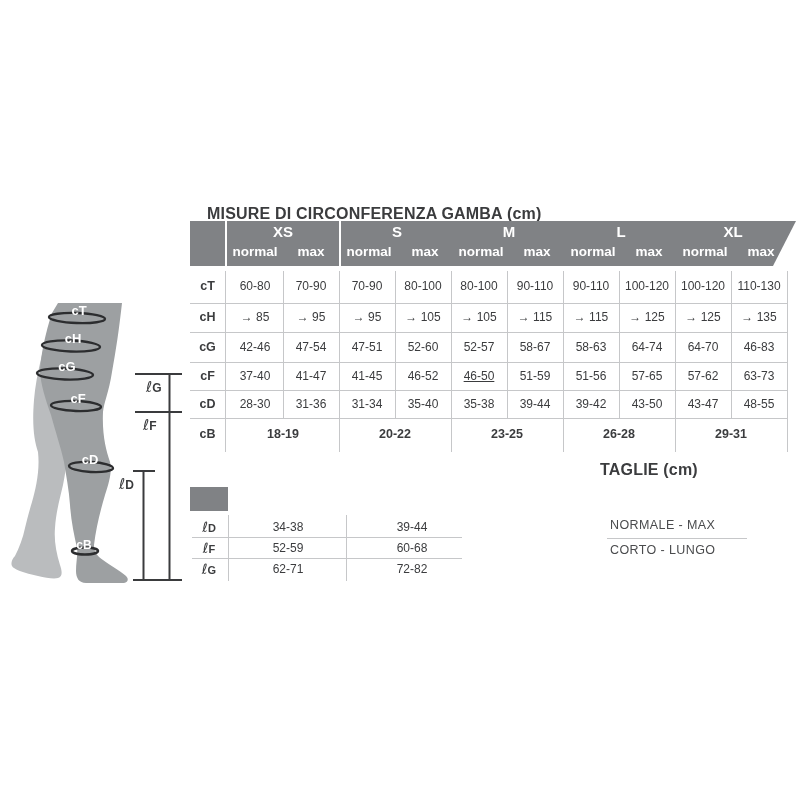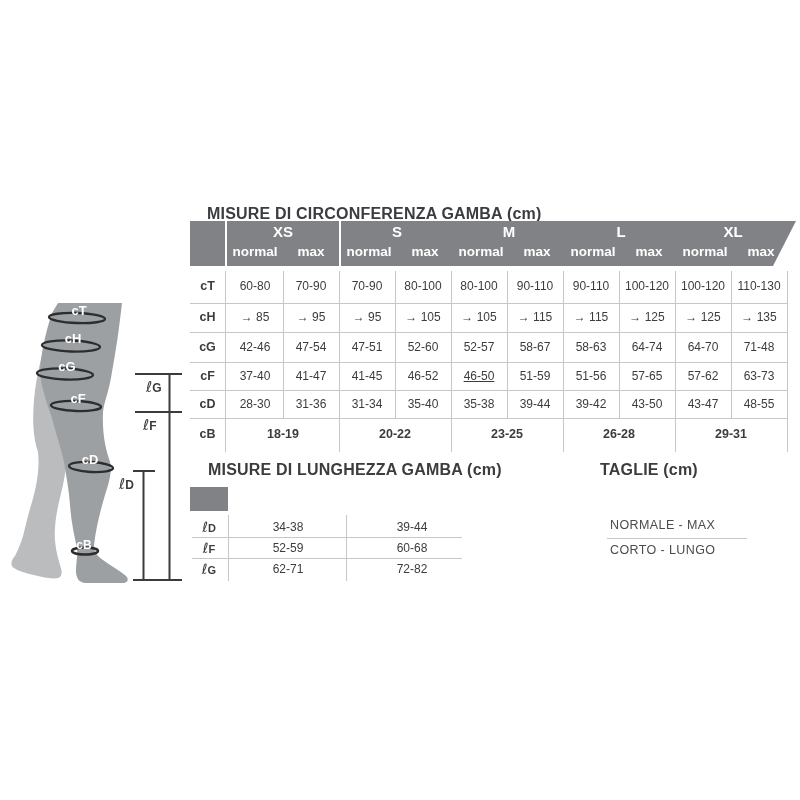--- a/index.html
+++ b/index.html
@@ -215,21 +215,21 @@
 
   <div class="cell" style="left:37px;top:118px;">42-46</div>
   <div class="cell" style="left:93px;top:118px;">47-54</div>
   <div class="cell" style="left:149px;top:118px;">47-51</div>
   <div class="cell" style="left:205px;top:118px;">52-60</div>
   <div class="cell" style="left:261px;top:118px;">52-57</div>
   <div class="cell" style="left:317px;top:118px;">58-67</div>
   <div class="cell" style="left:373px;top:118px;">58-63</div>
   <div class="cell" style="left:429px;top:118px;">64-74</div>
   <div class="cell" style="left:485px;top:118px;">64-70</div>
-  <div class="cell" style="left:541px;top:118px;">71-48</div>
+  <div class="cell" style="left:541px;top:118px;">46-83</div>
 
   <div class="cell" style="left:37px;top:147px;">37-40</div>
   <div class="cell" style="left:93px;top:147px;">41-47</div>
   <div class="cell" style="left:149px;top:147px;">41-45</div>
   <div class="cell" style="left:205px;top:147px;">46-52</div>
   <div class="cell" style="left:261px;top:147px;text-decoration:underline;">46-50</div>
   <div class="cell" style="left:317px;top:147px;">51-59</div>
   <div class="cell" style="left:373px;top:147px;">51-56</div>
   <div class="cell" style="left:429px;top:147px;">57-65</div>
   <div class="cell" style="left:485px;top:147px;">57-62</div>
@@ -247,21 +247,20 @@
   <div class="cell" style="left:541px;top:175px;">48-55</div>
 
   <div class="spancell" style="left:37px;top:205px;">18-19</div>
   <div class="spancell" style="left:149px;top:205px;">20-22</div>
   <div class="spancell" style="left:261px;top:205px;">23-25</div>
   <div class="spancell" style="left:373px;top:205px;">26-28</div>
   <div class="spancell" style="left:485px;top:205px;">29-31</div>
 </div>
 
 <div class="len-table">
-  <div class="title" style="left:18px;top:6px;">MISURE DI LUNGHEZZA GAMBA (cm)</div>
   <div class="len-band-label"></div>
 
   <div class="hline" style="left:2px;top:82px;width:270px;"></div>
   <div class="hline" style="left:2px;top:103px;width:270px;"></div>
   <div class="vline" style="left:38px;top:60px;height:66px;"></div>
   <div class="vline" style="left:156px;top:60px;height:66px;"></div>
 
   <div class="len-cell" style="left:0;top:64px;width:38px;"><span class="ell">ℓ</span><span class="lsub">D</span></div>
   <div class="len-cell" style="left:0;top:85px;width:38px;"><span class="ell">ℓ</span><span class="lsub">F</span></div>
   <div class="len-cell" style="left:0;top:106px;width:38px;"><span class="ell">ℓ</span><span class="lsub">G</span></div>

